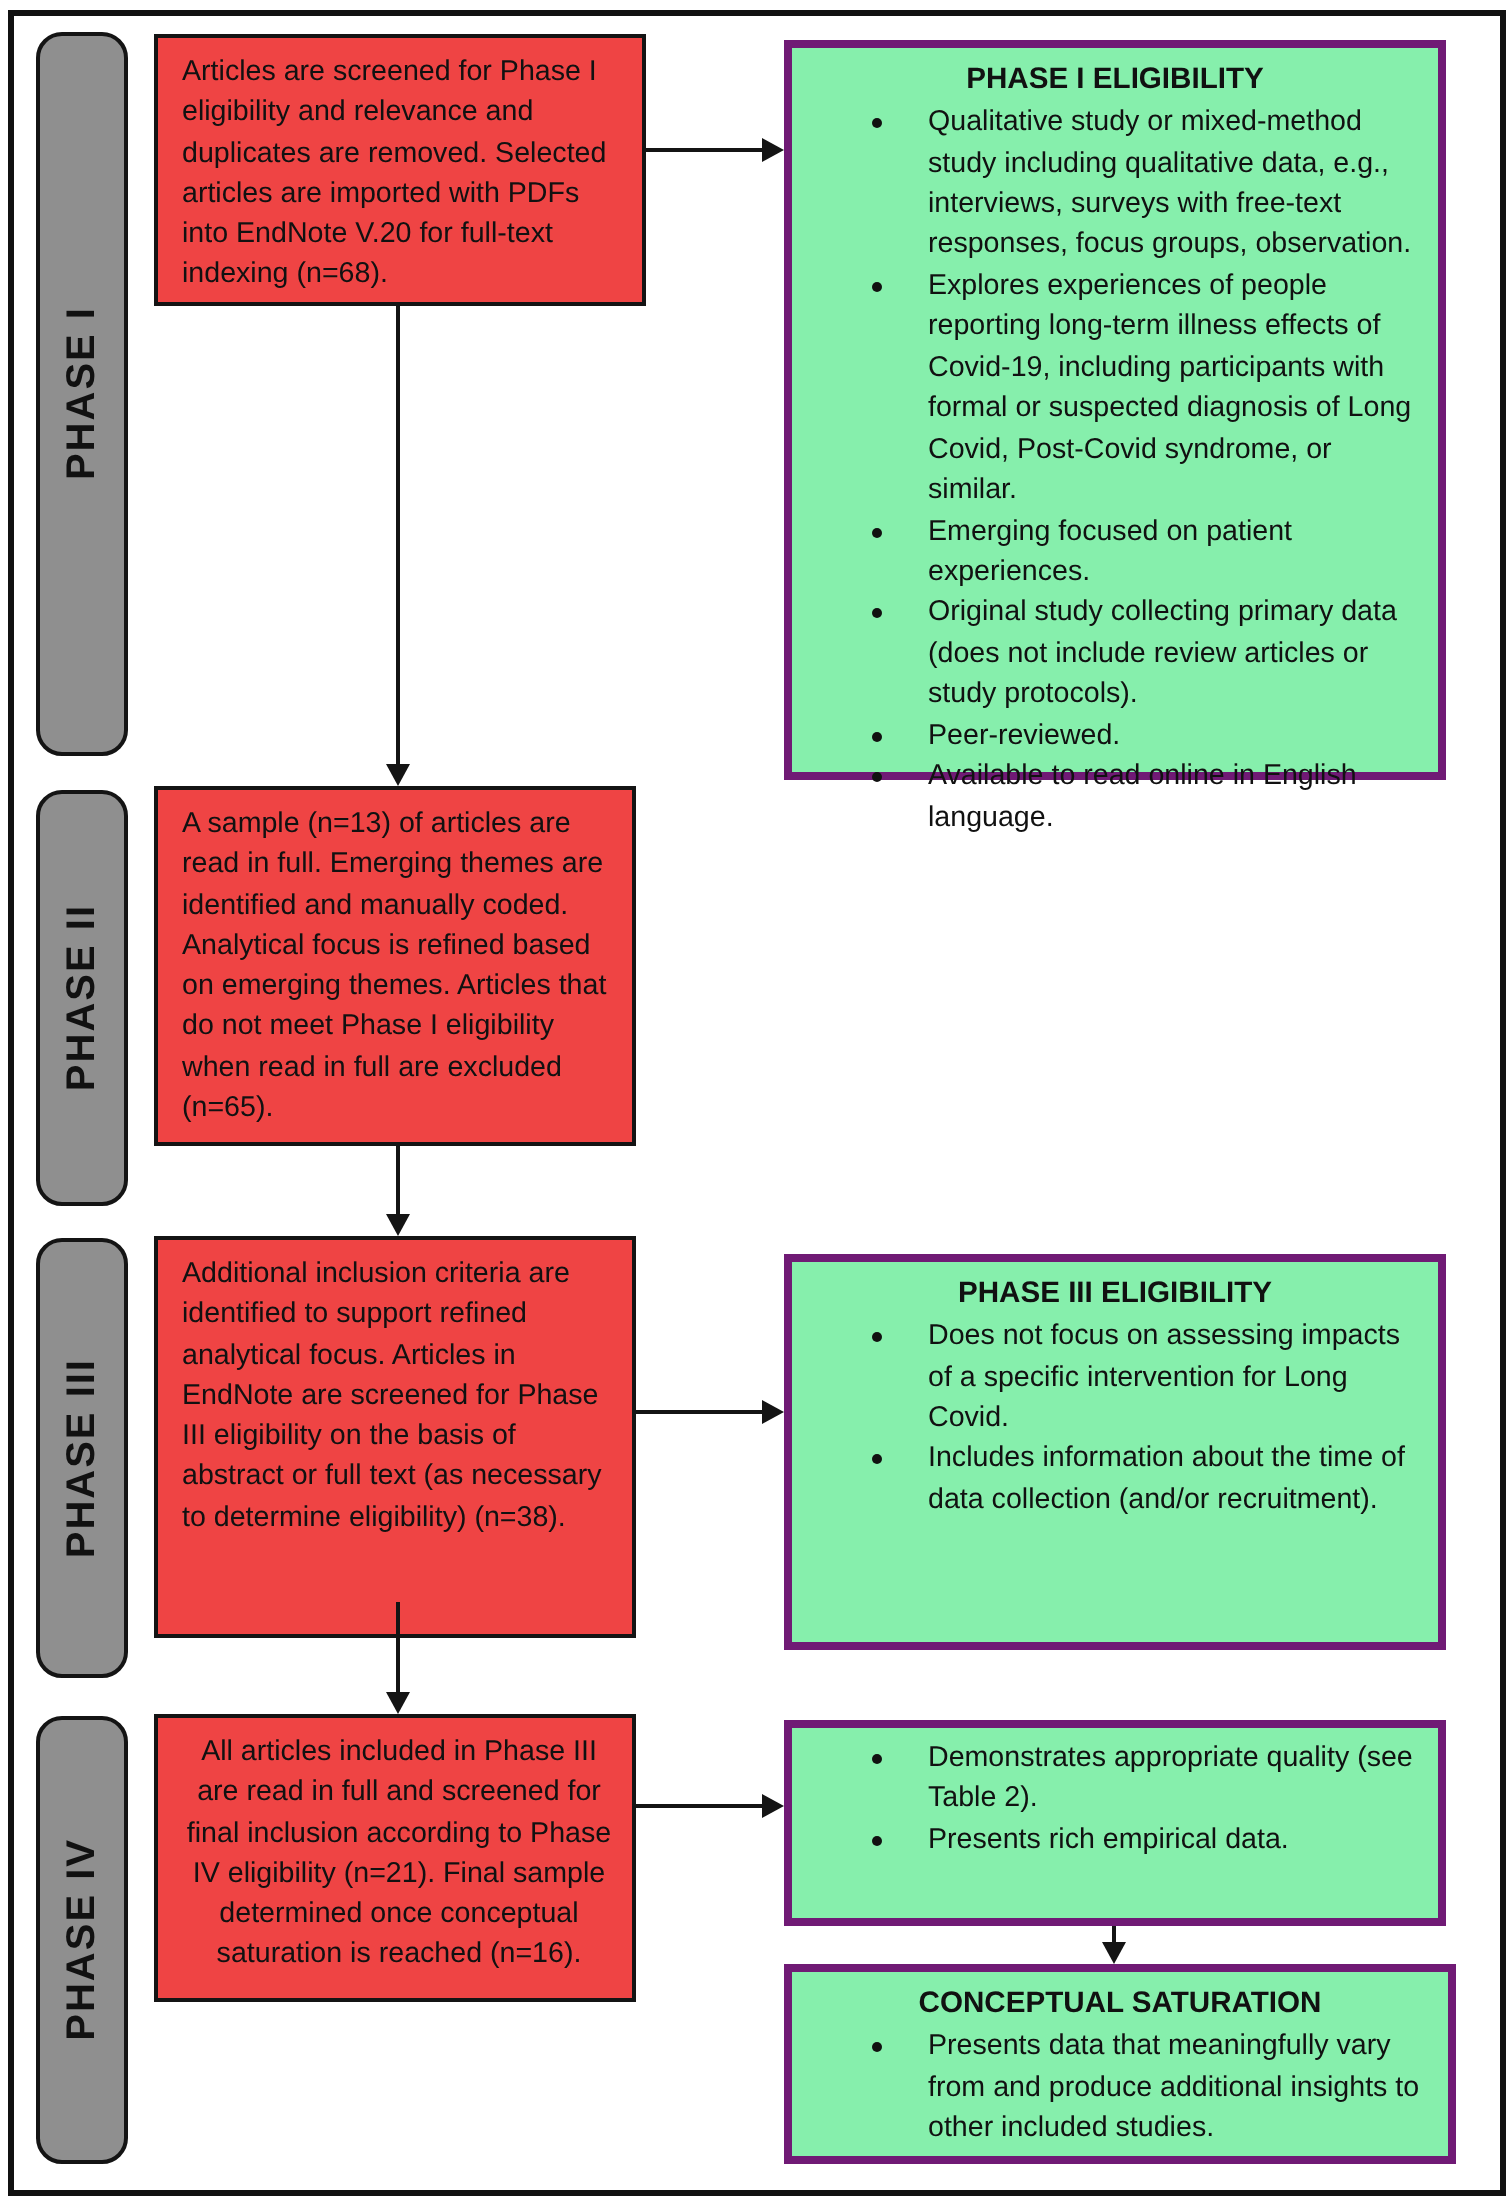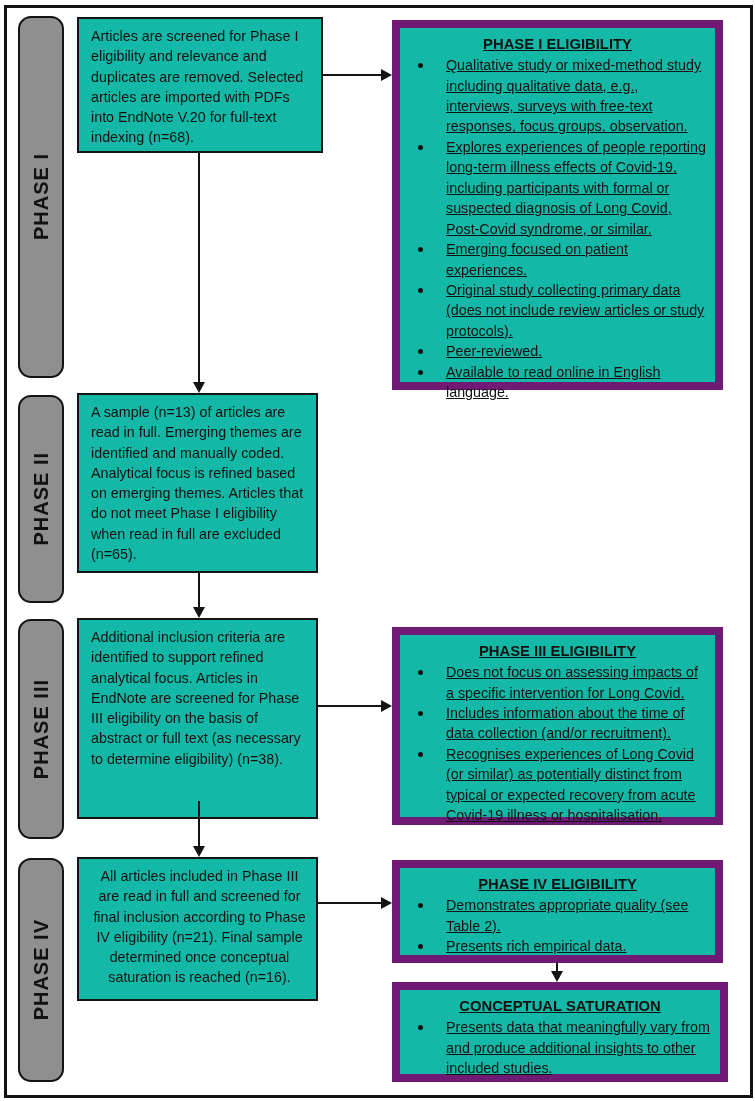--- a/index.html
+++ b/index.html
@@ -42,49 +42,48 @@
     transform: rotate(180deg);
     font-weight: bold;
     font-size: 20px;
     letter-spacing: 1px;
     color: #111111;
     white-space: nowrap;
   }
   
   .pbox {
     position: absolute;
-    background: #14b8a6;
+    background: #ef4444;
     border: 2px solid #141414;
     box-sizing: border-box;
     padding: 7px 8px 6px 12px;
     font-size: 14.3px;
     line-height: 1.42;
   }
   
   .ebox {
     position: absolute;
-    background: #14b8a6;
-    border: 8px solid #701a75;
+    background: #86efac;
+    border: 4px solid #701a75;
     box-sizing: border-box;
     padding: 5px 8px 4px 0;
     font-size: 14.3px;
     line-height: 1.43;
-    text-decoration: underline;
   }
   .ebox .etitle {
     text-align: center;
     font-weight: bold;
     font-size: 14.8px;
     margin: 1px 0 0 0;
     padding-left: 8px;
   }
   .ebox ul {
     list-style: none;
     margin: 0;
-    padding: 0 0 0 46px;
+    padding: 0 0 0 68px;
   }
   .ebox li {
     position: relative;
   }
   .ebox li::before {
     content: "";
     position: absolute;
     left: -28px;
     top: 8px;
     width: 5px;
@@ -168,26 +167,24 @@
       <li>Peer-reviewed.</li>
       <li>Available to read online in English language.</li>
     </ul>
   </div>
 
   <div class="ebox" style="left:392px; top:627px; width:331px; height:198px;">
     <div class="etitle">PHASE III ELIGIBILITY</div>
     <ul>
       <li>Does not focus on assessing impacts of a specific intervention for Long Covid.</li>
       <li>Includes information about the time of data collection (and/or recruitment).</li>
-      <li>Recognises experiences of Long Covid (or similar) as potentially distinct from typical or expected recovery from acute Covid-19 illness or hospitalisation.</li>
     </ul>
   </div>
 
   <div class="ebox" style="left:392px; top:860px; width:331px; height:103px;">
-    <div class="etitle">PHASE IV ELIGIBILITY</div>
     <ul>
       <li>Demonstrates appropriate quality (see Table 2).</li>
       <li>Presents rich empirical data.</li>
     </ul>
   </div>
 
   <div class="ebox" style="left:392px; top:982px; width:336px; height:100px;">
     <div class="etitle">CONCEPTUAL SATURATION</div>
     <ul>
       <li>Presents data that meaningfully vary from and produce additional insights to other included studies.</li>

